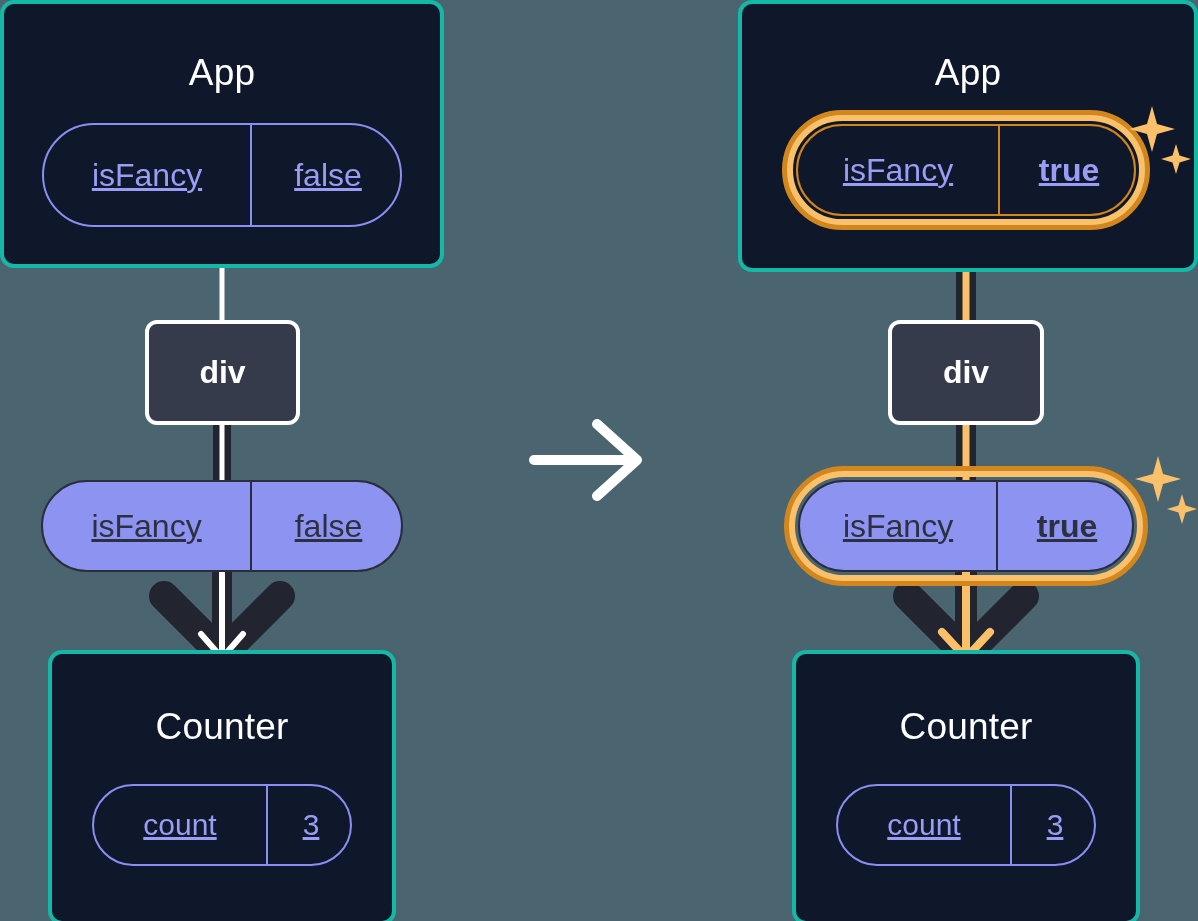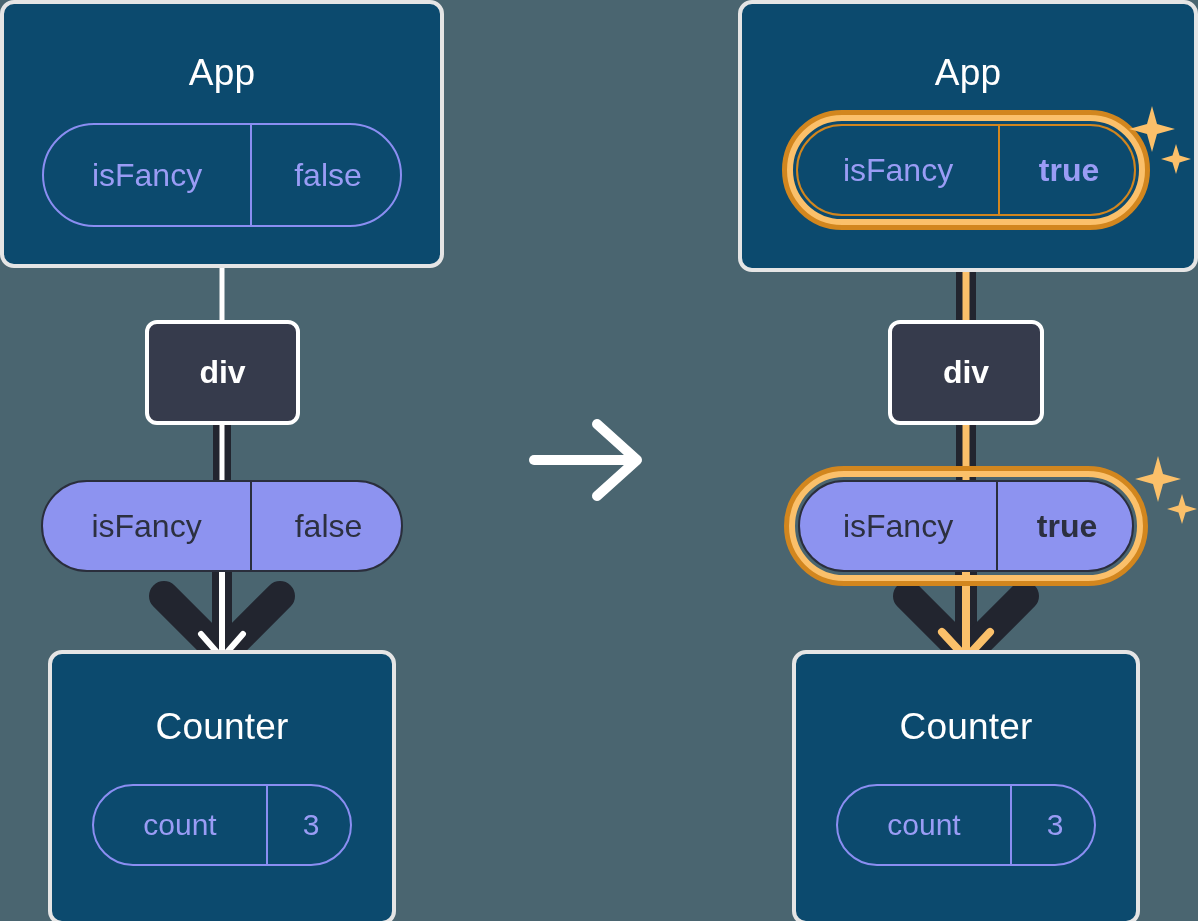--- a/index.html
+++ b/index.html
@@ -9,22 +9,22 @@
     font-family:"Liberation Sans", sans-serif;
     overflow:hidden;
     position:relative;
   }
   .stage{position:absolute;inset:0;}
   svg.layer{position:absolute;left:0;top:0;width:1198px;height:921px;}
 
   
   .nodebox{
     position:absolute;
-    background:#0c4a6e;
-    border:4px solid #e5e5e5;
+    background:#0f172a;
+    border:4px solid #14b8a6;
     border-radius:14px;
     box-sizing:border-box;
     z-index:3;
   }
   .box-title{
     position:absolute;left:0;right:0;
     text-align:center;
     color:#ffffff;
     font-size:37px;
     letter-spacing:0.2px;
@@ -48,20 +48,21 @@
     display:flex;
     align-items:stretch;
     border-radius:999px;
     z-index:6;
   }
   .pill .cell{
     display:flex;align-items:center;justify-content:center;
     box-sizing:border-box;
     font-size:32px;
     white-space:nowrap;
+    text-decoration:underline;
   }
   .pill .cell.key{flex:0 0 auto;}
   .pill .cell.val{flex:0 0 auto;}
 
   
   .pill.ghost{
     border:2px solid #8b8ef2;
     background:transparent;
   }
   .pill.ghost .cell{color:#9a9cf5;}

